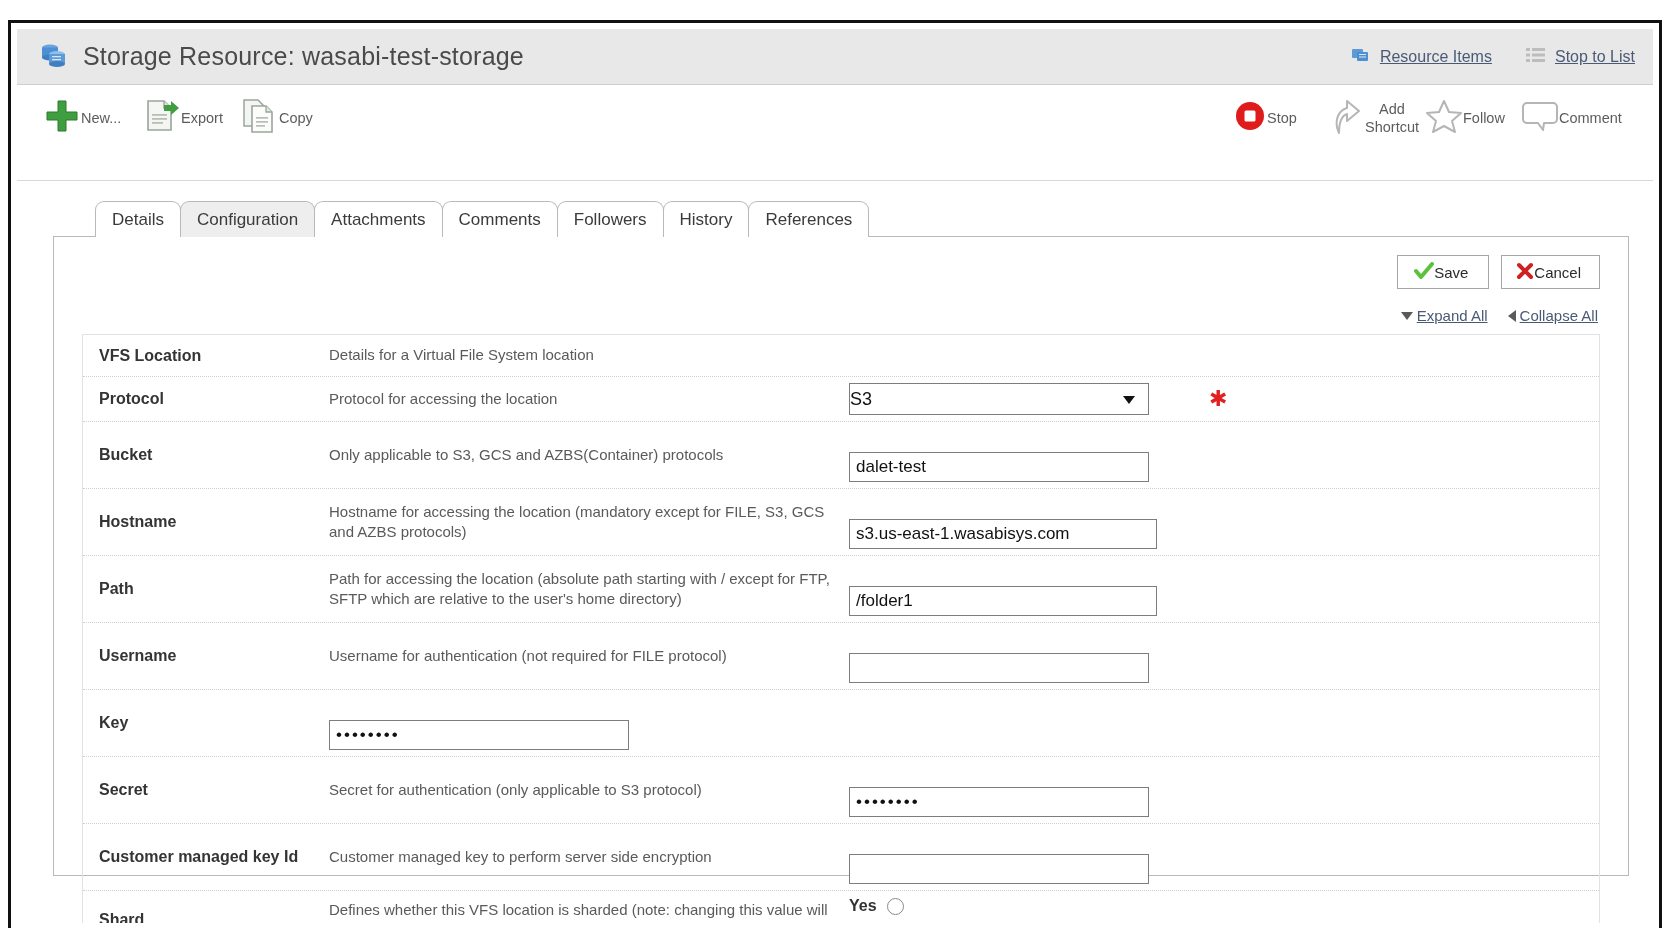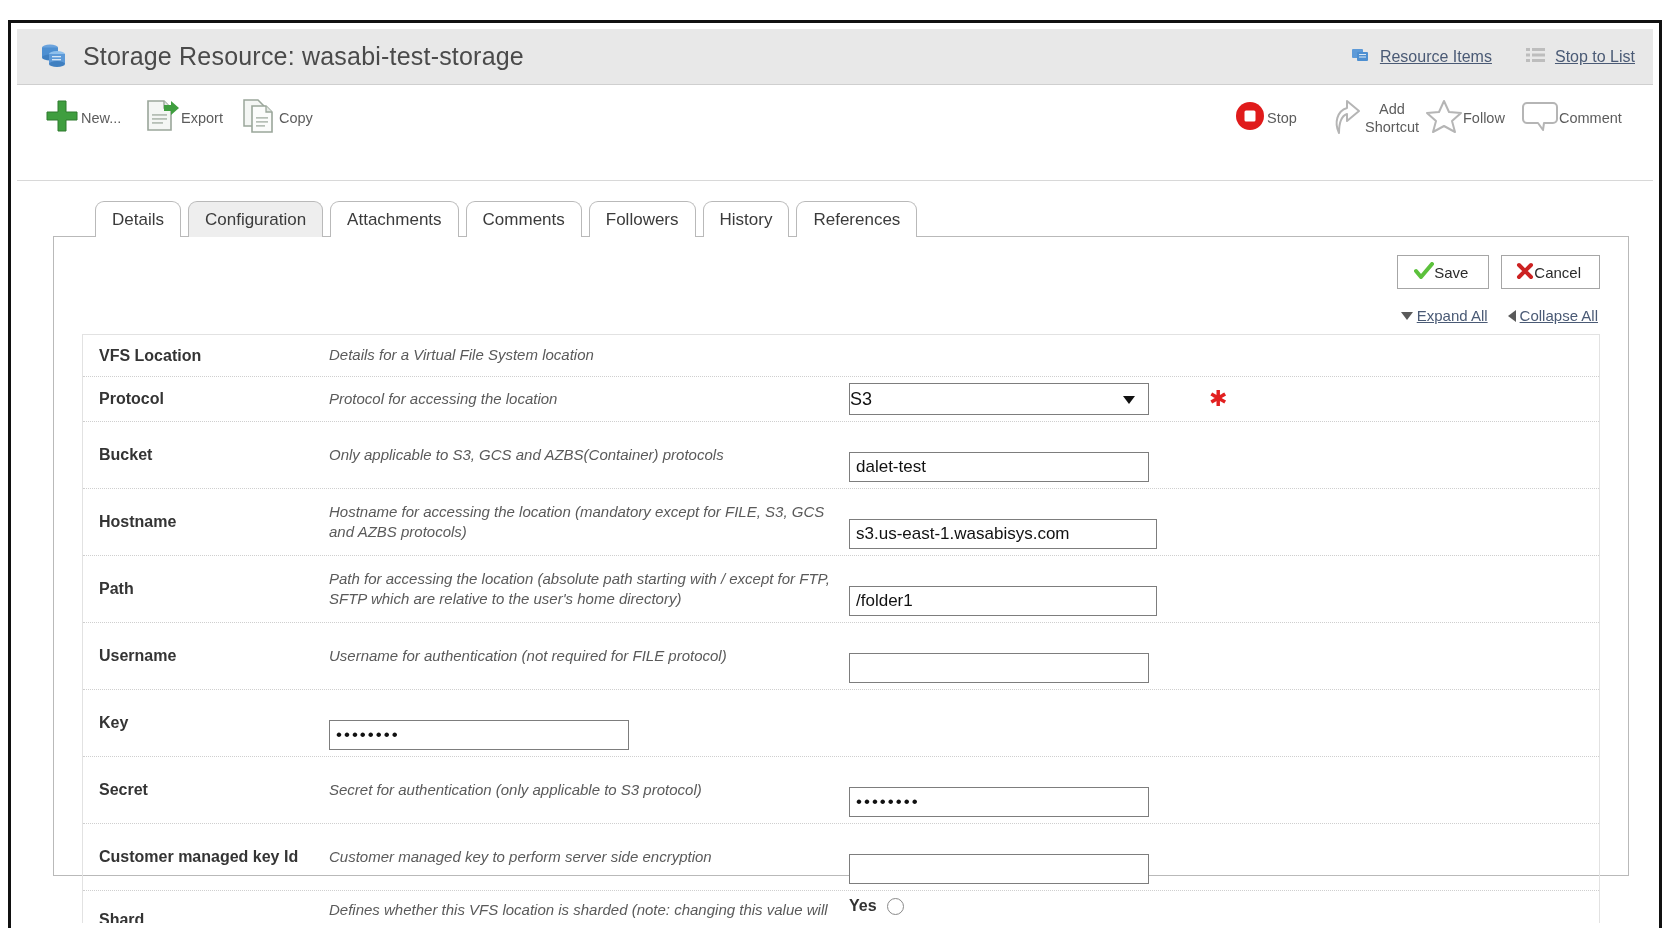--- a/index.html
+++ b/index.html
@@ -96,21 +96,21 @@
     line-height: 1.25;
   }
 
   
   .tabstrip {
     position: relative;
     height: 40px;
     margin: 16px 0 0 78px;
     display: flex;
     align-items: flex-end;
-    gap: 8px;
+    gap: 0;
     z-index: 3;
   }
   .tab {
     position: relative;
     height: 36px;
     padding: 0 16px;
     display: flex; align-items: center;
     font-size: 17px;
     color: #3b3b3b;
     background: #ffffff;
@@ -200,21 +200,20 @@
     flex: 0 0 246px;
     padding-left: 16px;
     font-size: 16px;
     font-weight: bold;
     color: #343434;
   }
   .fdesc {
     flex: 0 0 520px;
     width: 520px;
     font-size: 15px;
-    font-style: italic;
     color: #5a5a5a;
     line-height: 1.35;
     padding-right: 18px;
   }
   .fctl {
     flex: 1;
     display: flex;
     align-items: center;
     gap: 60px;
   }

